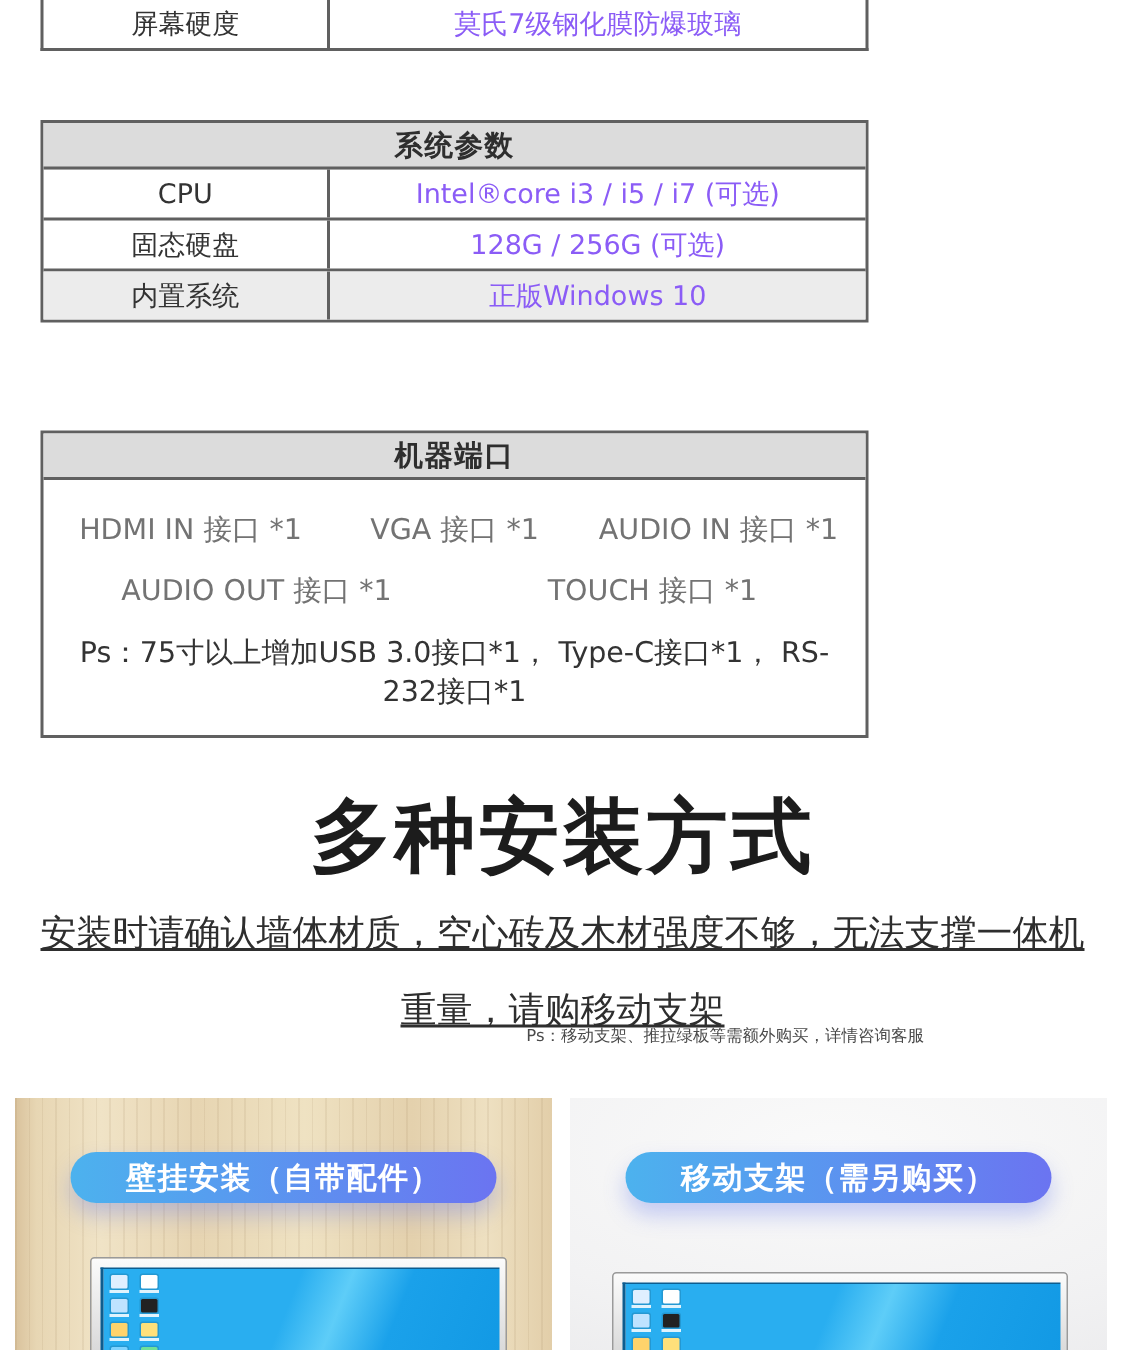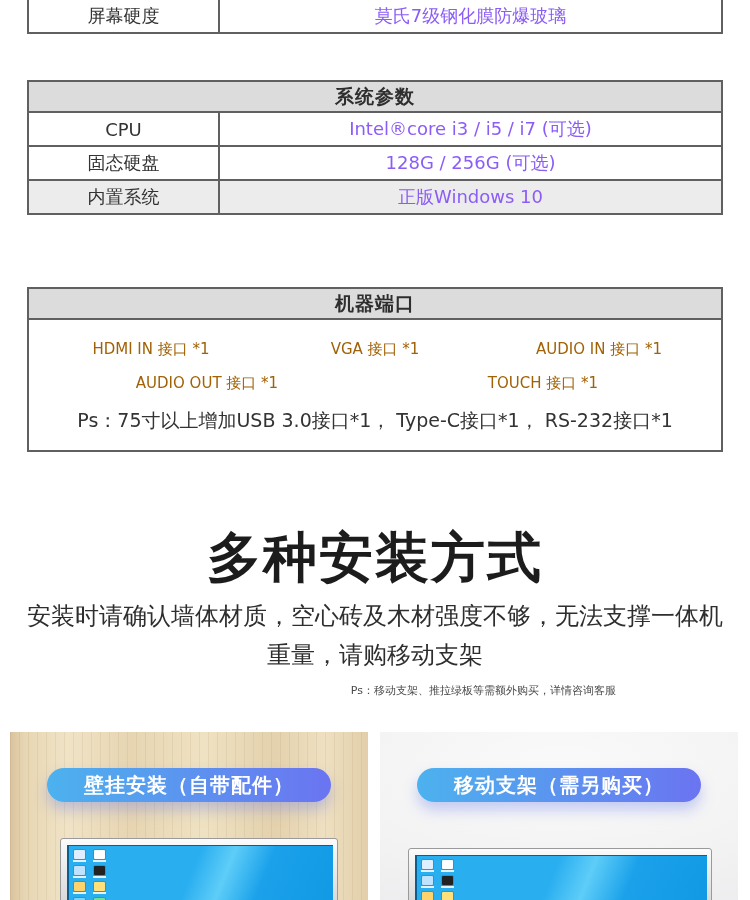--- a/index.html
+++ b/index.html
@@ -2,21 +2,21 @@
 <html style="--pill-gradient-start: #4cb2ee; --pill-gradient-end: #6b74f1; --screen-blue: #29aef0; --table-header-bg: #dcdcdc; --table-alt-row-bg: #ececec; --table-border: #606060;"><head>
 <meta charset="utf-8">
 <style>
   html,body{margin:0;padding:0;}
   .page{
     position:relative;width:750px;height:900px;background:#ffffff;overflow:hidden;
     font-family:"DejaVu Sans","Liberation Sans",sans-serif;color:#333;
   }
   
   .tbl{
-    position:absolute;left:27px;width:696px;box-sizing:border-box;
+    position:absolute;left:27px;width:552px;box-sizing:border-box;
     border:2px solid var(--table-border,#606060);background:#fff;
   }
   .tbl-partial{top:0;border-top:none;}
   .tbl-system{top:80px;}
   .tbl-ports{top:287px;}
   .tbl-header{
     height:29px;display:flex;align-items:center;justify-content:center;
     background:var(--table-header-bg,#dcdcdc);
     border-bottom:2px solid var(--table-border,#606060);
     font-size:19px;font-weight:700;color:#2e2e2e;letter-spacing:1px;
@@ -27,30 +27,30 @@
   .tcell-label{
     width:191px;flex:0 0 191px;box-sizing:border-box;
     border-right:2px solid var(--table-border,#606060);
     display:flex;align-items:center;justify-content:center;
     font-size:18px;color:#333;
   }
   .tcell-value{flex:1;display:flex;align-items:center;justify-content:center;font-size:18px;color:#8b5cf6;}
   
   .ports-body{padding:20px 10px 16px 10px;}
   .ports-line{display:flex;margin-bottom:15px;}
-  .ports-line .pcell{flex:1;text-align:center;font-size:15px;color:#a16207;}
+  .ports-line .pcell{flex:1;text-align:center;font-size:19px;color:#737373;}
   .ports-note{text-align:center;font-size:19px;color:#333;margin-top:4px;}
   
   .install-title{
     position:absolute;top:522px;left:0;width:750px;text-align:center;
     font-size:54px;font-weight:900;color:#1c1c1c;letter-spacing:2px;
   }
   .install-desc{
     position:absolute;top:597px;left:20px;width:710px;text-align:center;
-    font-size:24px;line-height:39px;color:#2e2e2e;
+    font-size:24px;line-height:51px;color:#2e2e2e;text-decoration:underline;
   }
   .install-note{
     position:absolute;top:683px;left:0;width:616px;text-align:right;
     font-size:11px;color:#4a4a4a;
   }
   
   .panel{position:absolute;top:732px;width:358px;height:168px;overflow:hidden;}
   .panel-left{left:10px;
     background:linear-gradient(90deg,#d9c29c 0%,#e7d6b3 4%,#f0e3c6 16%,#e7d5b2 34%,#efe2c2 54%,#e4d1ad 74%,#eee0c1 88%,#e2cea9 100%);
   }

